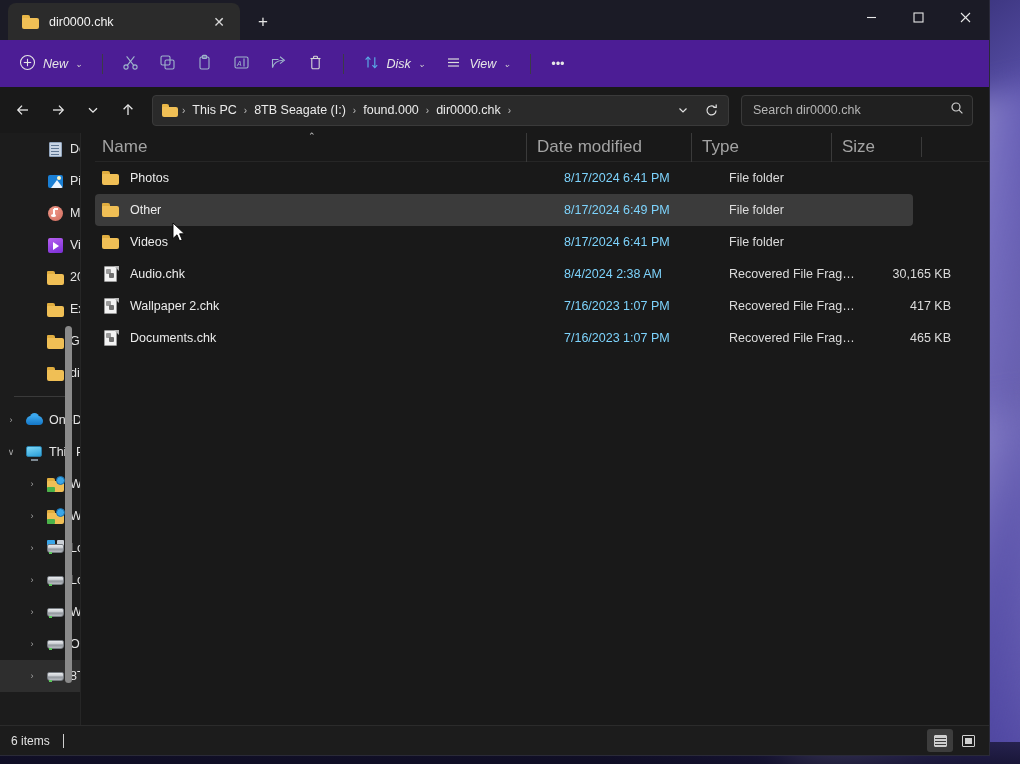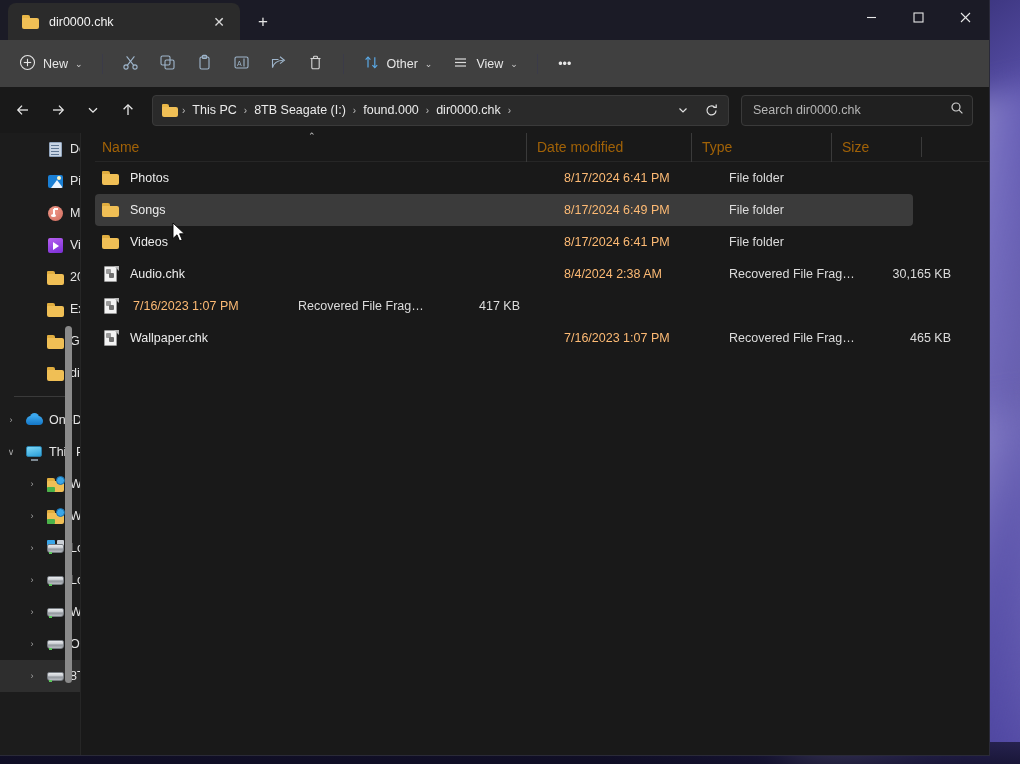--- a/index.html
+++ b/index.html
@@ -122,26 +122,27 @@
   }
   .wc {
     width: 47px; height: 34px;
     display: flex; align-items: center; justify-content: center;
     color: #e8e8e8;
   }
 
   
   .cmdbar {
     height: 47px;
-    background: #404040;
+    background: #4c1d95;
     display: flex;
     align-items: center;
     padding: 0 10px;
     gap: 2px;
     flex: none;
+    font-style: italic;
   }
   .cmd-btn {
     height: 32px;
     min-width: 34px;
     border-radius: 5px;
     display: flex;
     align-items: center;
     justify-content: center;
     gap: 7px;
     padding: 0 9px;
@@ -328,22 +329,22 @@
     border-bottom: 1px solid #262626;
   }
   .sortcaret {
     position: absolute;
     left: 213px;
     top: -2px;
     color: #c8c8c8;
     font-size: 9px;
   }
   .ch {
-    font-size: 14px;
-    color: #a16207;
+    font-size: 17px;
+    color: #a3a3a3;
     padding-left: 10px;
     height: 29px;
     display: flex;
     align-items: center;
     border-left: 1px solid #3a3a3a;
     white-space: nowrap;
     overflow: hidden;
   }
   .ch.first { border-left: none; padding-left: 7px; }
   .ch-name { width: 431px; flex: none; }
@@ -374,21 +375,21 @@
     border-left:5px solid transparent; border-top:5px solid #b8b8b8;
   }
   .f-file .g1 { position:absolute; left:4px; top:3px; width:5px; height:5px; background:#9b9b9b; border-radius:1px; }
   .f-file .g2 { position:absolute; left:7px; top:7px; width:5px; height:5px; background:#707070; border-radius:1px; }
   .cell-name {
     width: 431px; flex: none;
     color: #ececec; font-size: 12.5px;
     white-space: nowrap; overflow: hidden; text-overflow: ellipsis;
     margin-left: -0px;
   }
-  .cell-date { width: 165px; flex: none; color: #fdba74; font-size: 12.5px; padding-left: 3px; }
+  .cell-date { width: 165px; flex: none; color: #7dd3fc; font-size: 12.5px; padding-left: 3px; }
   .cell-type { width: 140px; flex: none; color: #dcdcdc; font-size: 12.5px; padding-left: 3px;
                white-space: nowrap; overflow: hidden; }
   .cell-size { width: 90px; flex: none; color: #dcdcdc; font-size: 12.5px; text-align: right; padding-right: 5px; }
 
   
   .statusbar {
     height: 30px;
     background: #1c1c1c;
     border-top: 1px solid #2b2b2b;
     display: flex;
@@ -538,21 +539,21 @@
 
       <div class="cmd-btn">
         <span>
           <svg width="17" height="17" viewBox="0 0 17 17" fill="none" stroke="#5aa9e6" stroke-width="1.2">
             <line x1="5" y1="13.5" x2="5" y2="3.2"></line>
               <polyline points="2.6,5.6 5,3.1 7.4,5.6"></polyline>
             <line x1="11.8" y1="3.2" x2="11.8" y2="13.5"></line>
               <polyline points="9.4,11.1 11.8,13.6 14.2,11.1"></polyline>
           </svg>
         </span>
-        <span>Other</span>
+        <span>Disk</span>
         <span class="chev">⌄</span>
       </div>
       <div class="cmd-btn">
         <span>
           <svg width="17" height="17" viewBox="0 0 17 17" stroke="#dcdcdc" stroke-width="1.2">
             <line x1="3" y1="5" x2="14" y2="5"></line>
               <line x1="3" y1="8.5" x2="14" y2="8.5"></line>
               <line x1="3" y1="12" x2="14" y2="12"></line>
           </svg>
         </span>
@@ -819,21 +820,21 @@
               <span class="cell-name">Photos</span>
               <span class="cell-date">8/17/2024 6:41 PM</span>
               <span class="cell-type">File folder</span>
               <span class="cell-size"></span>
             </div>
             <div class="row selected">
               <span class="row-icon f-folder">
                 <span class="t"></span>
                 <span class="b"></span>
               </span>
-              <span class="cell-name">Songs</span>
+              <span class="cell-name">Other</span>
               <span class="cell-date">8/17/2024 6:49 PM</span>
               <span class="cell-type">File folder</span>
               <span class="cell-size"></span>
             </div>
             <div class="row">
               <span class="row-icon f-folder">
                 <span class="t"></span>
                 <span class="b"></span>
               </span>
               <span class="cell-name">Videos</span>
@@ -853,38 +854,54 @@
               <span class="cell-type">Recovered File Frag…</span>
               <span class="cell-size">30,165 KB</span>
             </div>
             <div class="row">
               <span class="row-icon f-file">
                 <span class="p"></span>
                 <span class="fold"></span>
                 <span class="g1"></span>
                 <span class="g2"></span>
               </span>
+              <span class="cell-name">Wallpaper 2.chk</span>
               <span class="cell-date">7/16/2023 1:07 PM</span>
               <span class="cell-type">Recovered File Frag…</span>
               <span class="cell-size">417 KB</span>
             </div>
             <div class="row">
               <span class="row-icon f-file">
                 <span class="p"></span>
                 <span class="fold"></span>
                 <span class="g1"></span>
                 <span class="g2"></span>
               </span>
-              <span class="cell-name">Wallpaper.chk</span>
+              <span class="cell-name">Documents.chk</span>
               <span class="cell-date">7/16/2023 1:07 PM</span>
               <span class="cell-type">Recovered File Frag…</span>
               <span class="cell-size">465 KB</span>
             </div>
           </div>
       </div>
     </div>
 
+    <div class="statusbar">
+      <span class="status-text">6 items</span>
+      <span class="status-caret"></span>
+      <span class="status-spacer"></span>
+      <span class="viewtoggle">
+        <span class="vt active">
+            <span class="vt-lines"></span>
+          </span>
+        <span class="vt">
+            <span class="vt-box">
+              <i></i>
+            </span>
+          </span>
+      </span>
+    </div>
   </div>
 
   <svg id="cursor" viewBox="0 0 14 21">
     <polygon points="1,1 1,16.5 5,12.8 7.6,19 10.2,17.8 7.6,11.8 12.5,11.8" fill="#ffffff" stroke="#000000" stroke-width="0.9" stroke-linejoin="round"></polygon>
   </svg>
 </div>
 
 </body></html>

